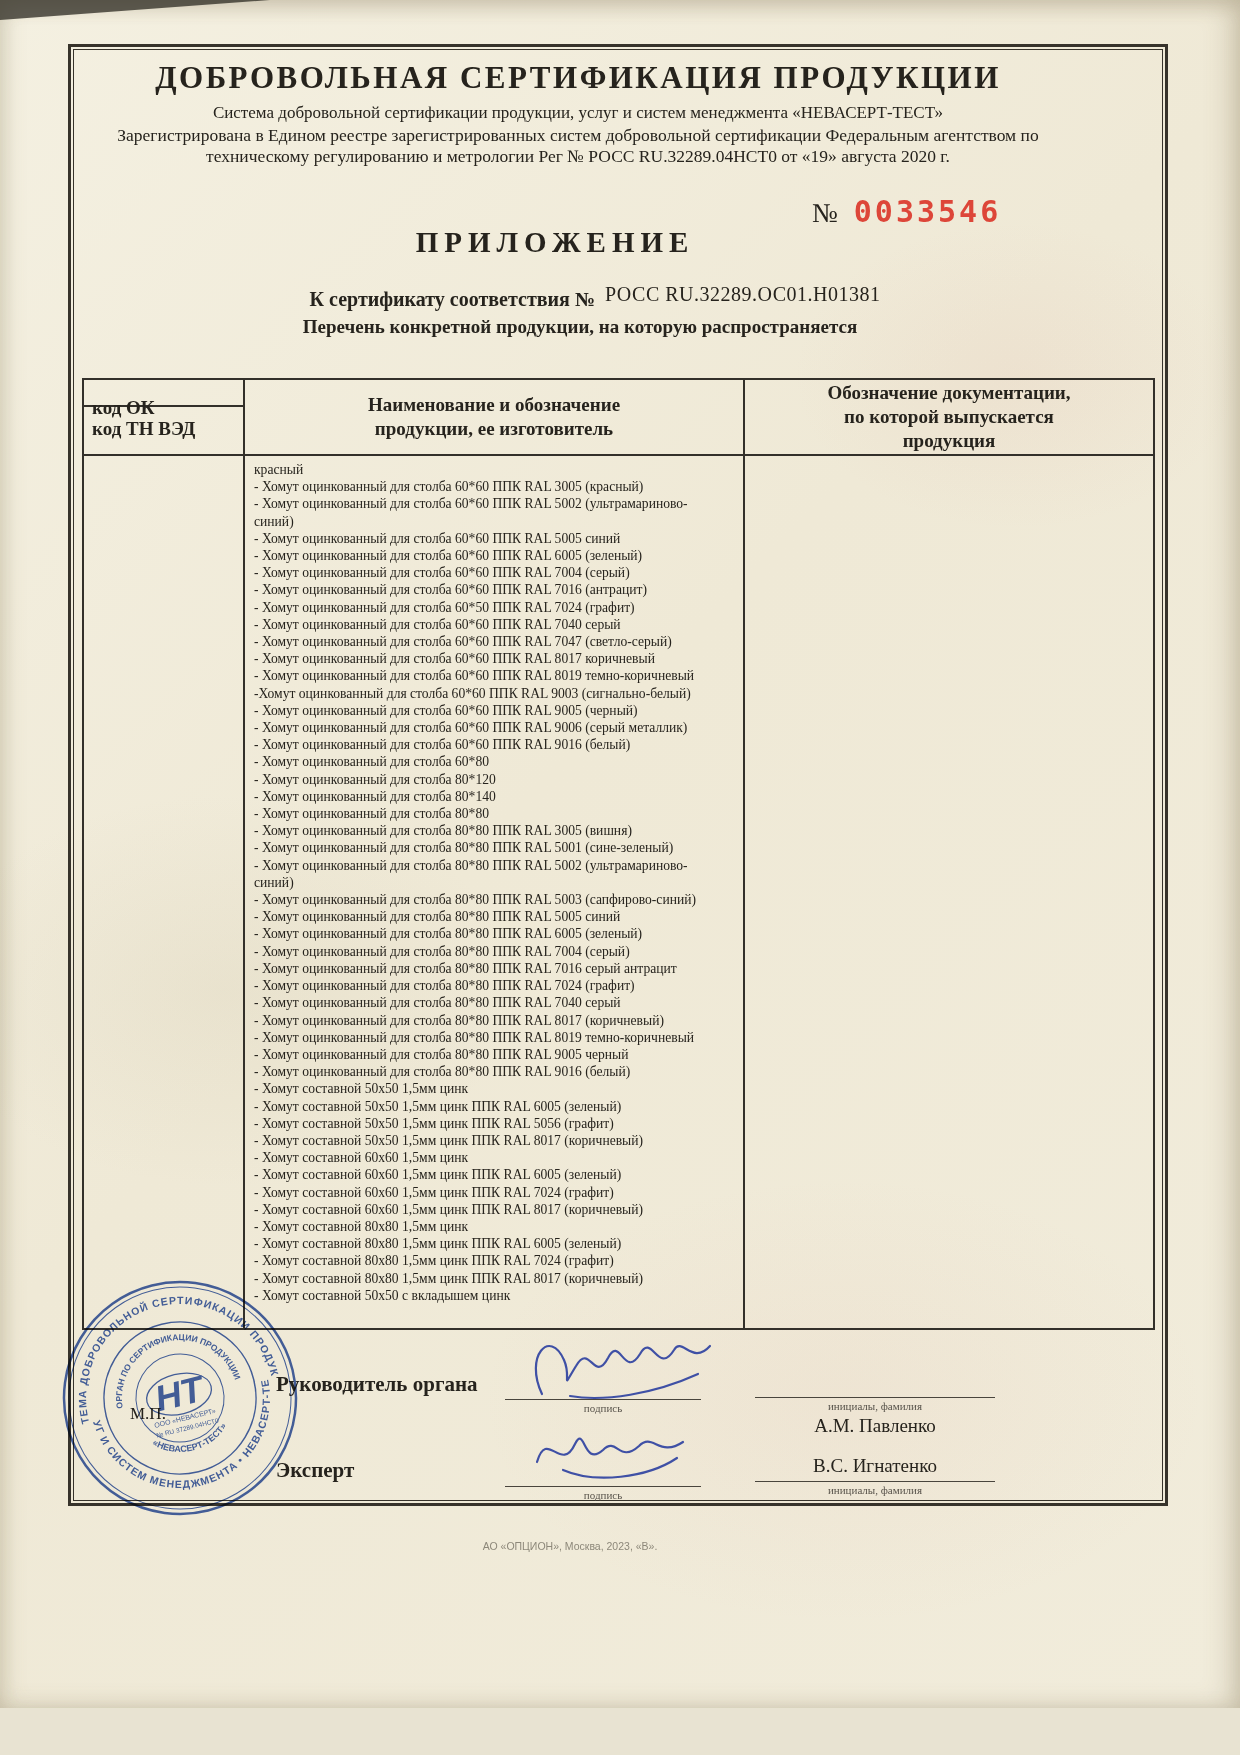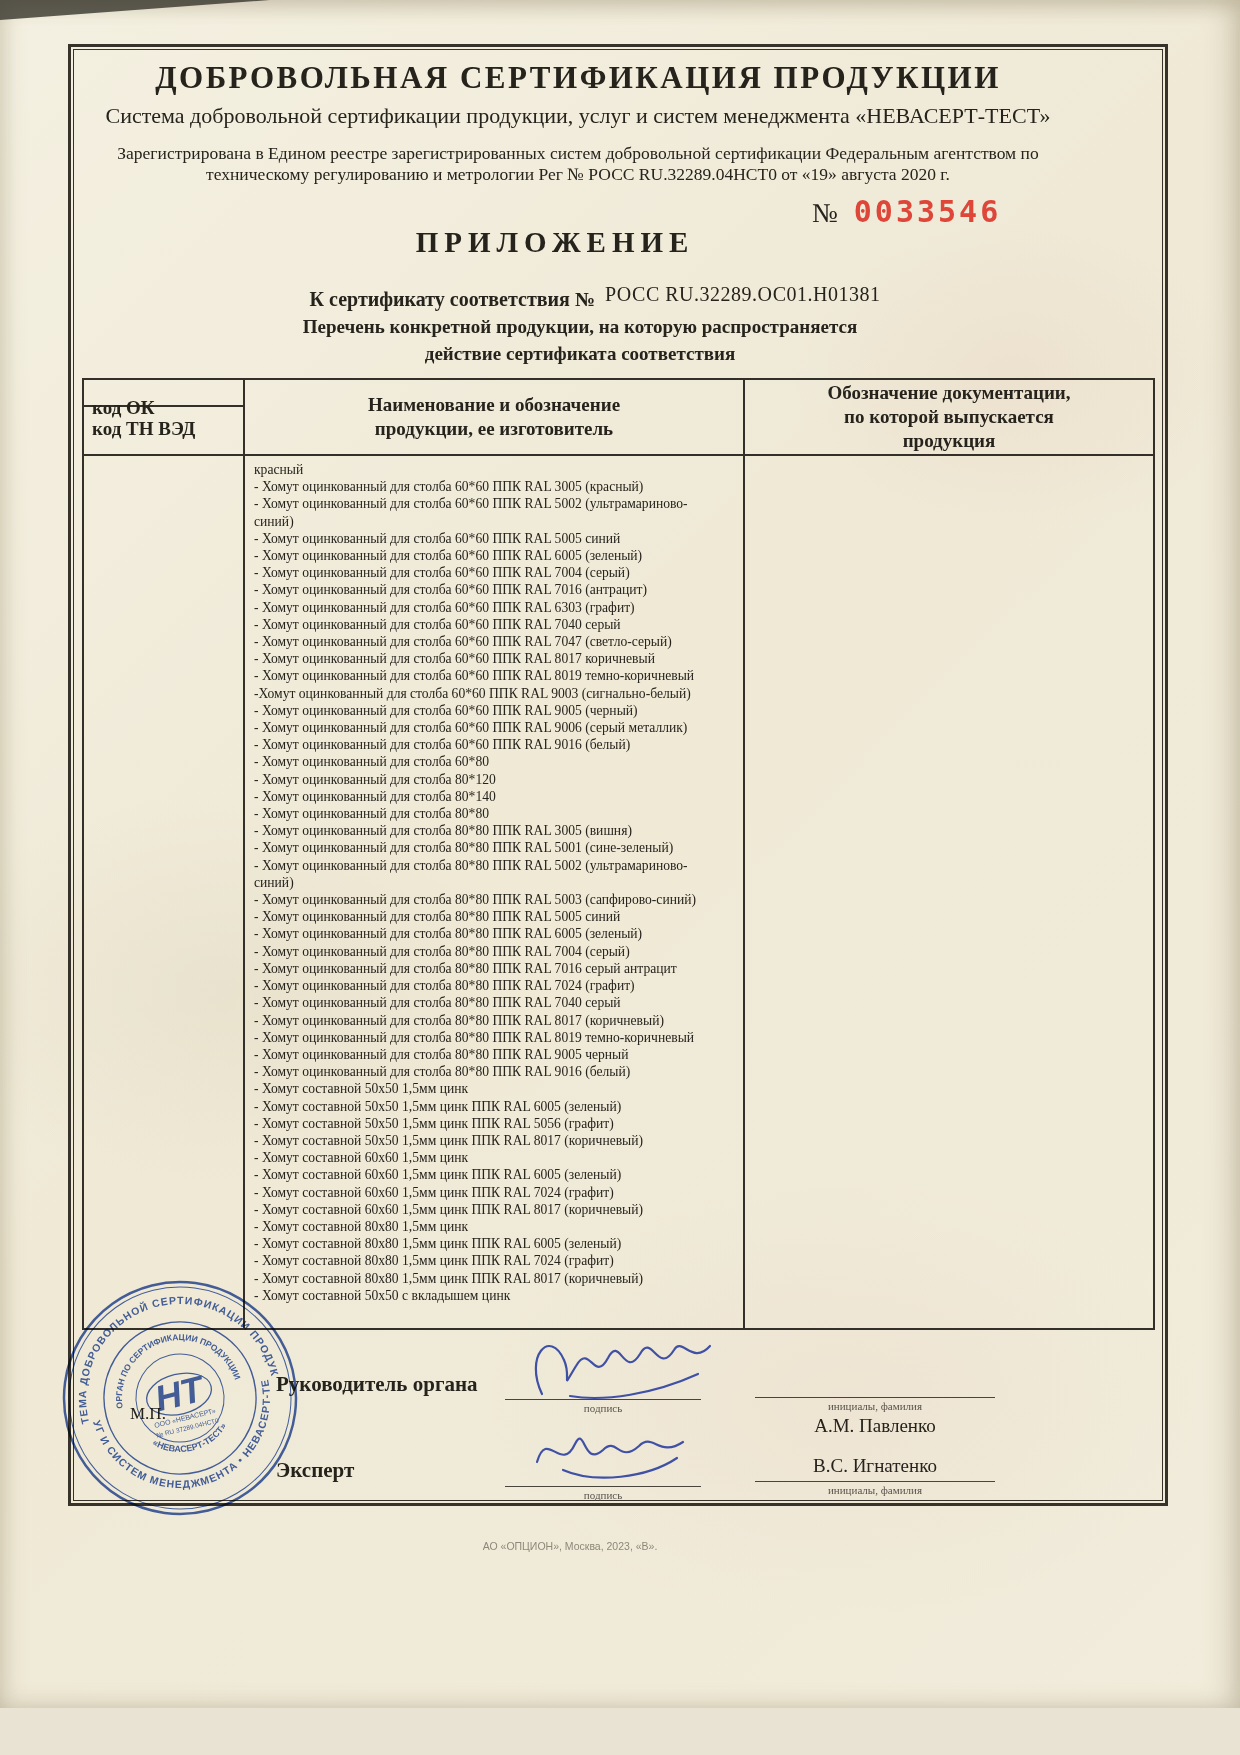--- a/index.html
+++ b/index.html
@@ -20,21 +20,21 @@
   }
   .corner-artifact {
     position:absolute; top:0; left:0; width:270px; height:20px;
     background:#37342c; clip-path:polygon(0 0,100% 0,0 100%); opacity:.8;
   }
   .frame { position:absolute; left:68px; top:44px; width:1100px; height:1462px; border:3px solid #37332b; }
   .frame::after { content:""; position:absolute; inset:2px; border:1px solid #37332b; }
 
   .header { position:absolute; left:78px; top:60px; width:1000px; text-align:center; }
   .doc-title { font-size:31px; font-weight:bold; letter-spacing:2.5px; margin-bottom:7px; white-space:nowrap; }
-  .sys-line { font-size:22px; margin-bottom:14px; }
+  .sys-line { font-size:17px; margin-bottom:2px; }
   .reg-line { font-size:17.5px; line-height:21px; }
 
   .number-row { position:absolute; left:812px; top:194px; display:flex; align-items:baseline; gap:16px; }
   .number-label { font-size:27px; }
   .number-value { font-family:"DejaVu Sans Mono",monospace; font-size:30px; letter-spacing:3px; color:#dd4639; font-weight:600; }
 
   .appendix-title { position:absolute; left:80px; top:226px; width:950px; text-align:center; font-size:29px; font-weight:bold; letter-spacing:6px; }
   .cert-line { position:absolute; left:80px; top:288px; width:1030px; text-align:center; font-size:20px; font-weight:bold; }
   .cert-number { font-weight:normal; position:relative; top:-5px; margin-left:10px; letter-spacing:0.5px; }
   .subtitle { position:absolute; left:80px; width:1000px; text-align:center; font-size:19px; font-weight:bold; }
@@ -106,42 +106,41 @@
     <span class="number-value">0033546</span>
   </div>
 
   <div class="appendix-title">ПРИЛОЖЕНИЕ</div>
 
   <div class="cert-line">
     <span>К сертификату соответствия №</span><span class="cert-number">РОСС RU.32289.ОС01.Н01381</span>
   </div>
 
   <div class="subtitle subtitle1">Перечень конкретной продукции, на которую распространяется</div>
-  <div class="subtitle subtitle2">действие сертификата соответствия</div>
 
   <div class="cert-table">
     <div class="c-ok">код ОК</div>
     <div class="c-tn">код ТН ВЭД</div>
     <div class="c-name">
       <div>Наименование и обозначение продукции, ее изготовитель</div>
     </div>
     <div class="c-doc">
       <div>Обозначение документации, по которой выпускается продукция</div>
     </div>
     <div class="b-1"></div>
     <div class="b-2">
       <div class="products">
           <div class="product-line">красный</div>
           <div class="product-line">- Хомут оцинкованный для столба 60*60 ППК RAL 3005 (красный)</div>
           <div class="product-line">- Хомут оцинкованный для столба 60*60 ППК RAL 5002 (ультрамариново-синий)</div>
           <div class="product-line">- Хомут оцинкованный для столба 60*60 ППК RAL 5005 синий</div>
           <div class="product-line">- Хомут оцинкованный для столба 60*60 ППК RAL 6005 (зеленый)</div>
           <div class="product-line">- Хомут оцинкованный для столба 60*60 ППК RAL 7004 (серый)</div>
           <div class="product-line">- Хомут оцинкованный для столба 60*60 ППК RAL 7016 (антрацит)</div>
-          <div class="product-line">- Хомут оцинкованный для столба 60*60 ППК RAL 6303 (графит)</div>
+          <div class="product-line">- Хомут оцинкованный для столба 60*50 ППК RAL 7024 (графит)</div>
           <div class="product-line">- Хомут оцинкованный для столба 60*60 ППК RAL 7040 серый</div>
           <div class="product-line">- Хомут оцинкованный для столба 60*60 ППК RAL 7047 (светло-серый)</div>
           <div class="product-line">- Хомут оцинкованный для столба 60*60 ППК RAL 8017 коричневый</div>
           <div class="product-line">- Хомут оцинкованный для столба 60*60 ППК RAL 8019 темно-коричневый</div>
           <div class="product-line">-Хомут оцинкованный для столба 60*60 ППК RAL 9003 (сигнально-белый)</div>
           <div class="product-line">- Хомут оцинкованный для столба 60*60 ППК RAL 9005 (черный)</div>
           <div class="product-line">- Хомут оцинкованный для столба 60*60 ППК RAL 9006 (серый металлик)</div>
           <div class="product-line">- Хомут оцинкованный для столба 60*60 ППК RAL 9016 (белый)</div>
           <div class="product-line">- Хомут оцинкованный для столба 60*80</div>
           <div class="product-line">- Хомут оцинкованный для столба 80*120</div>

